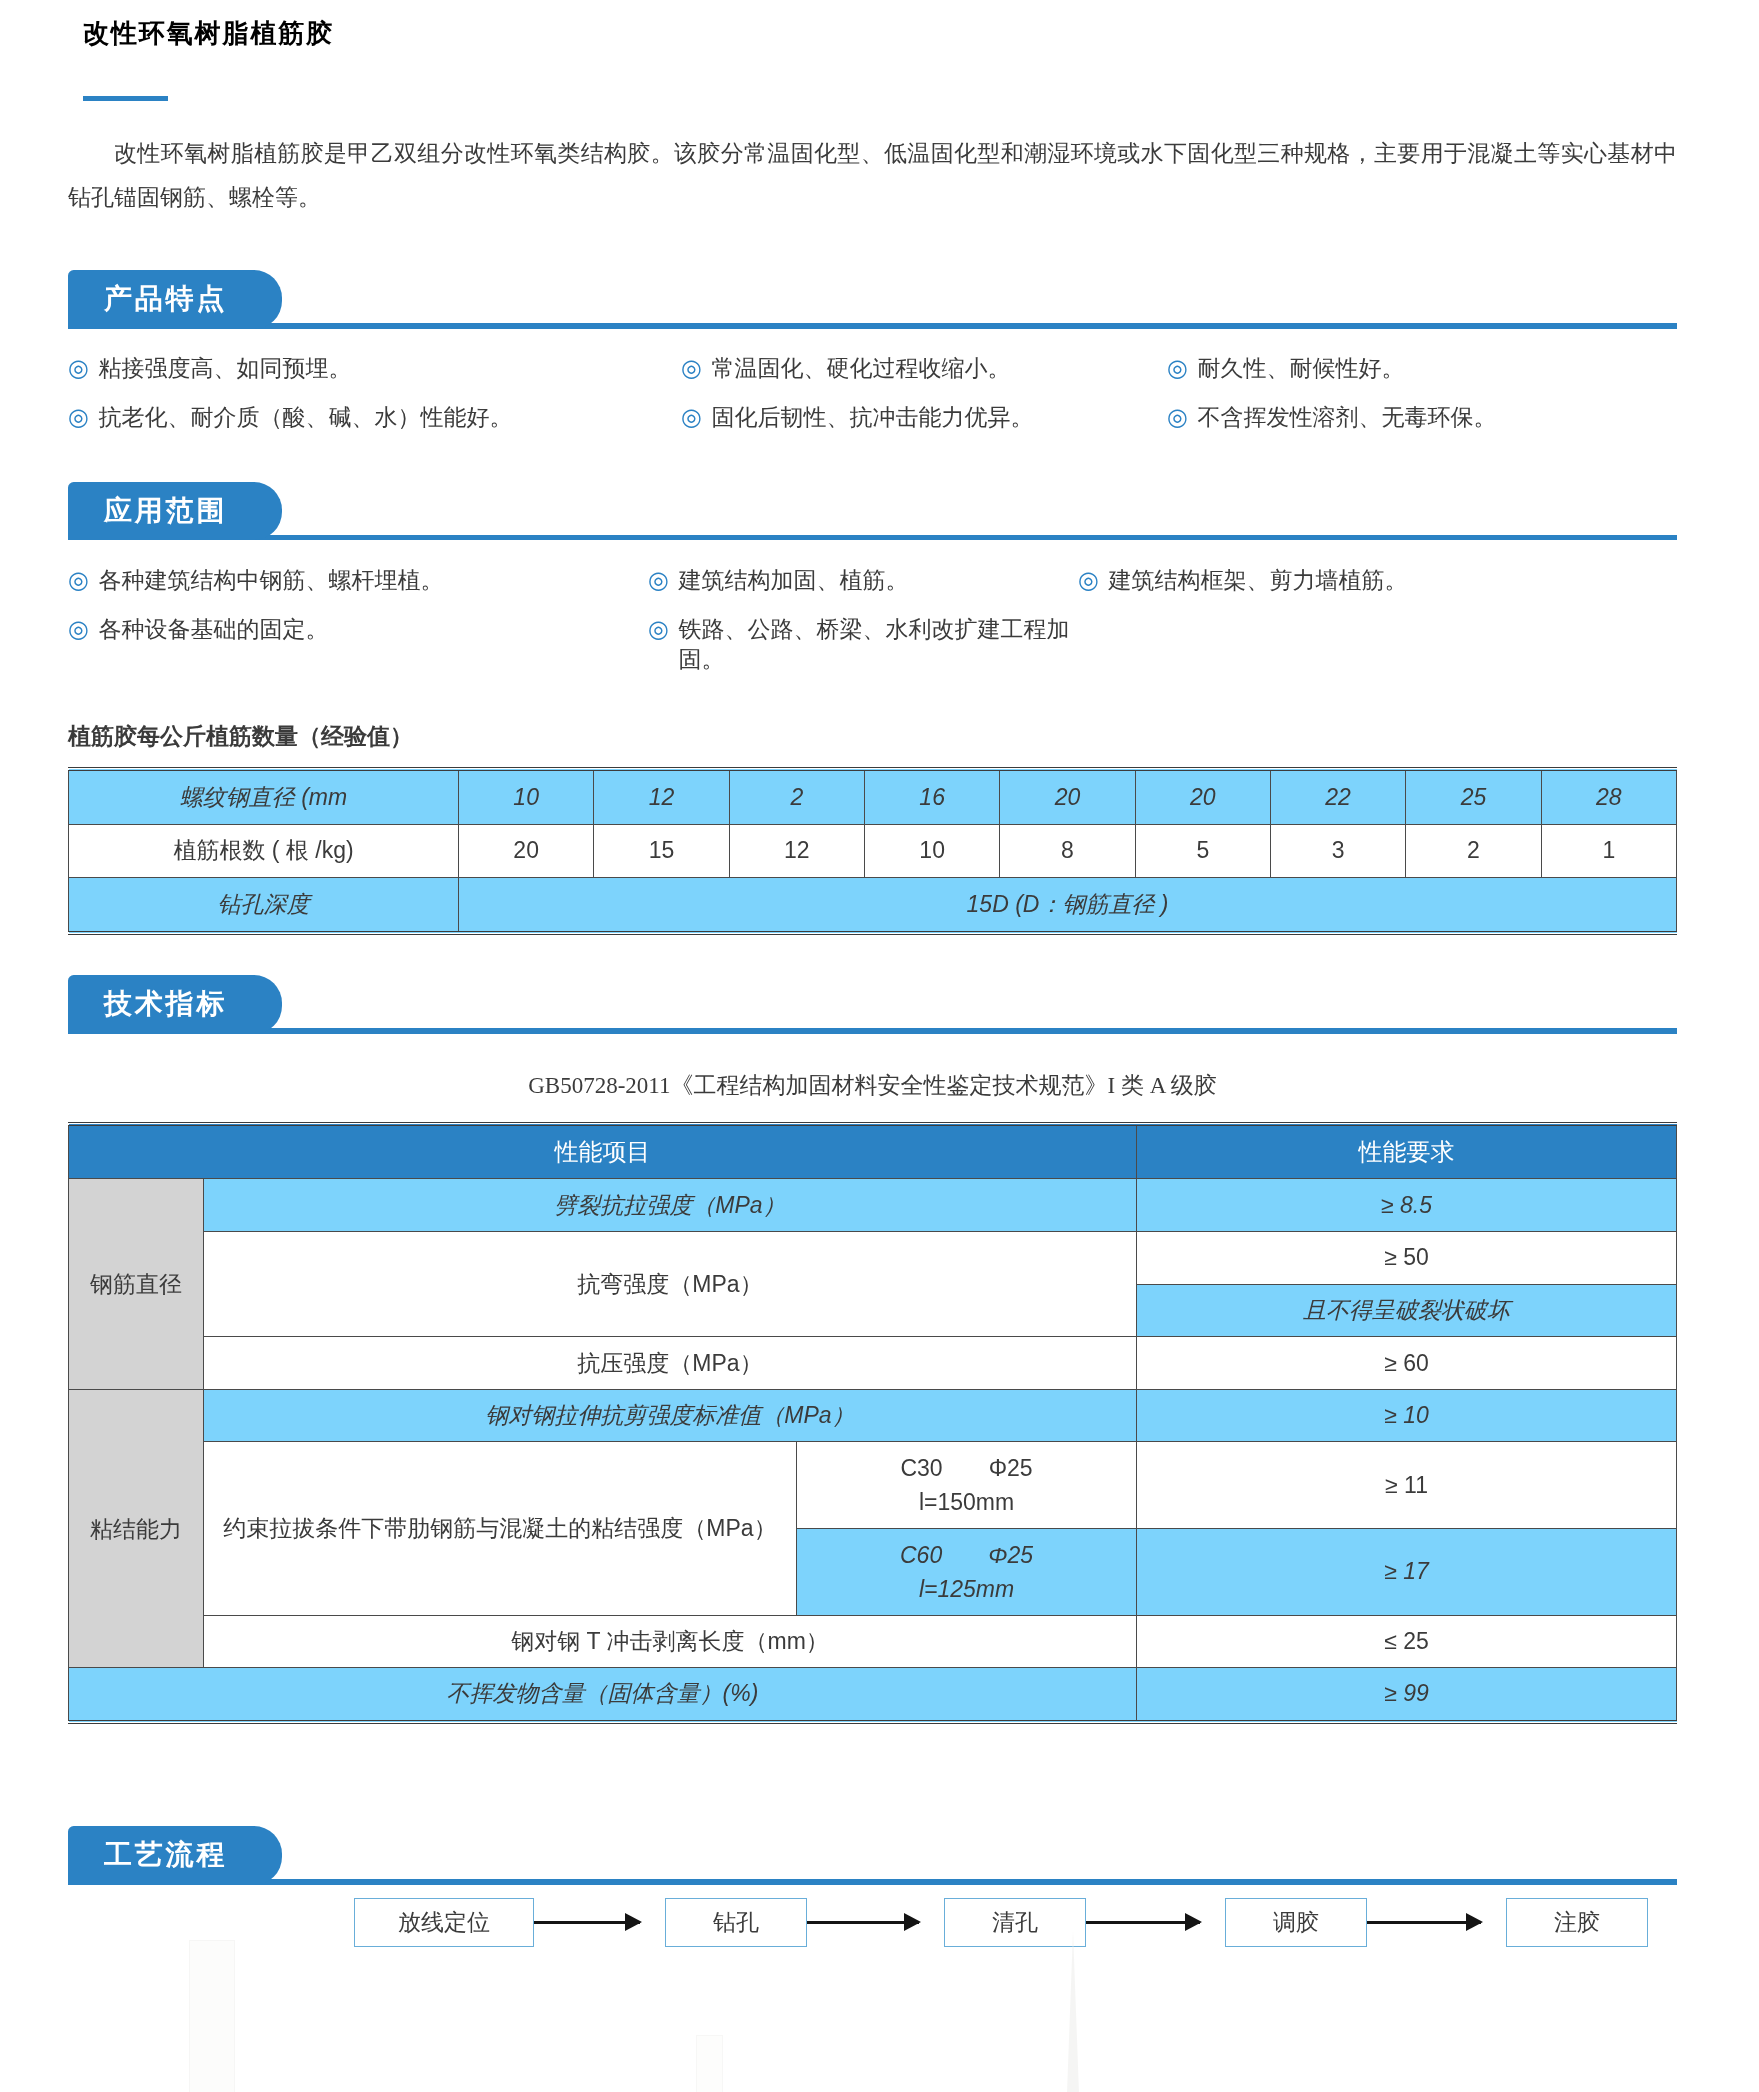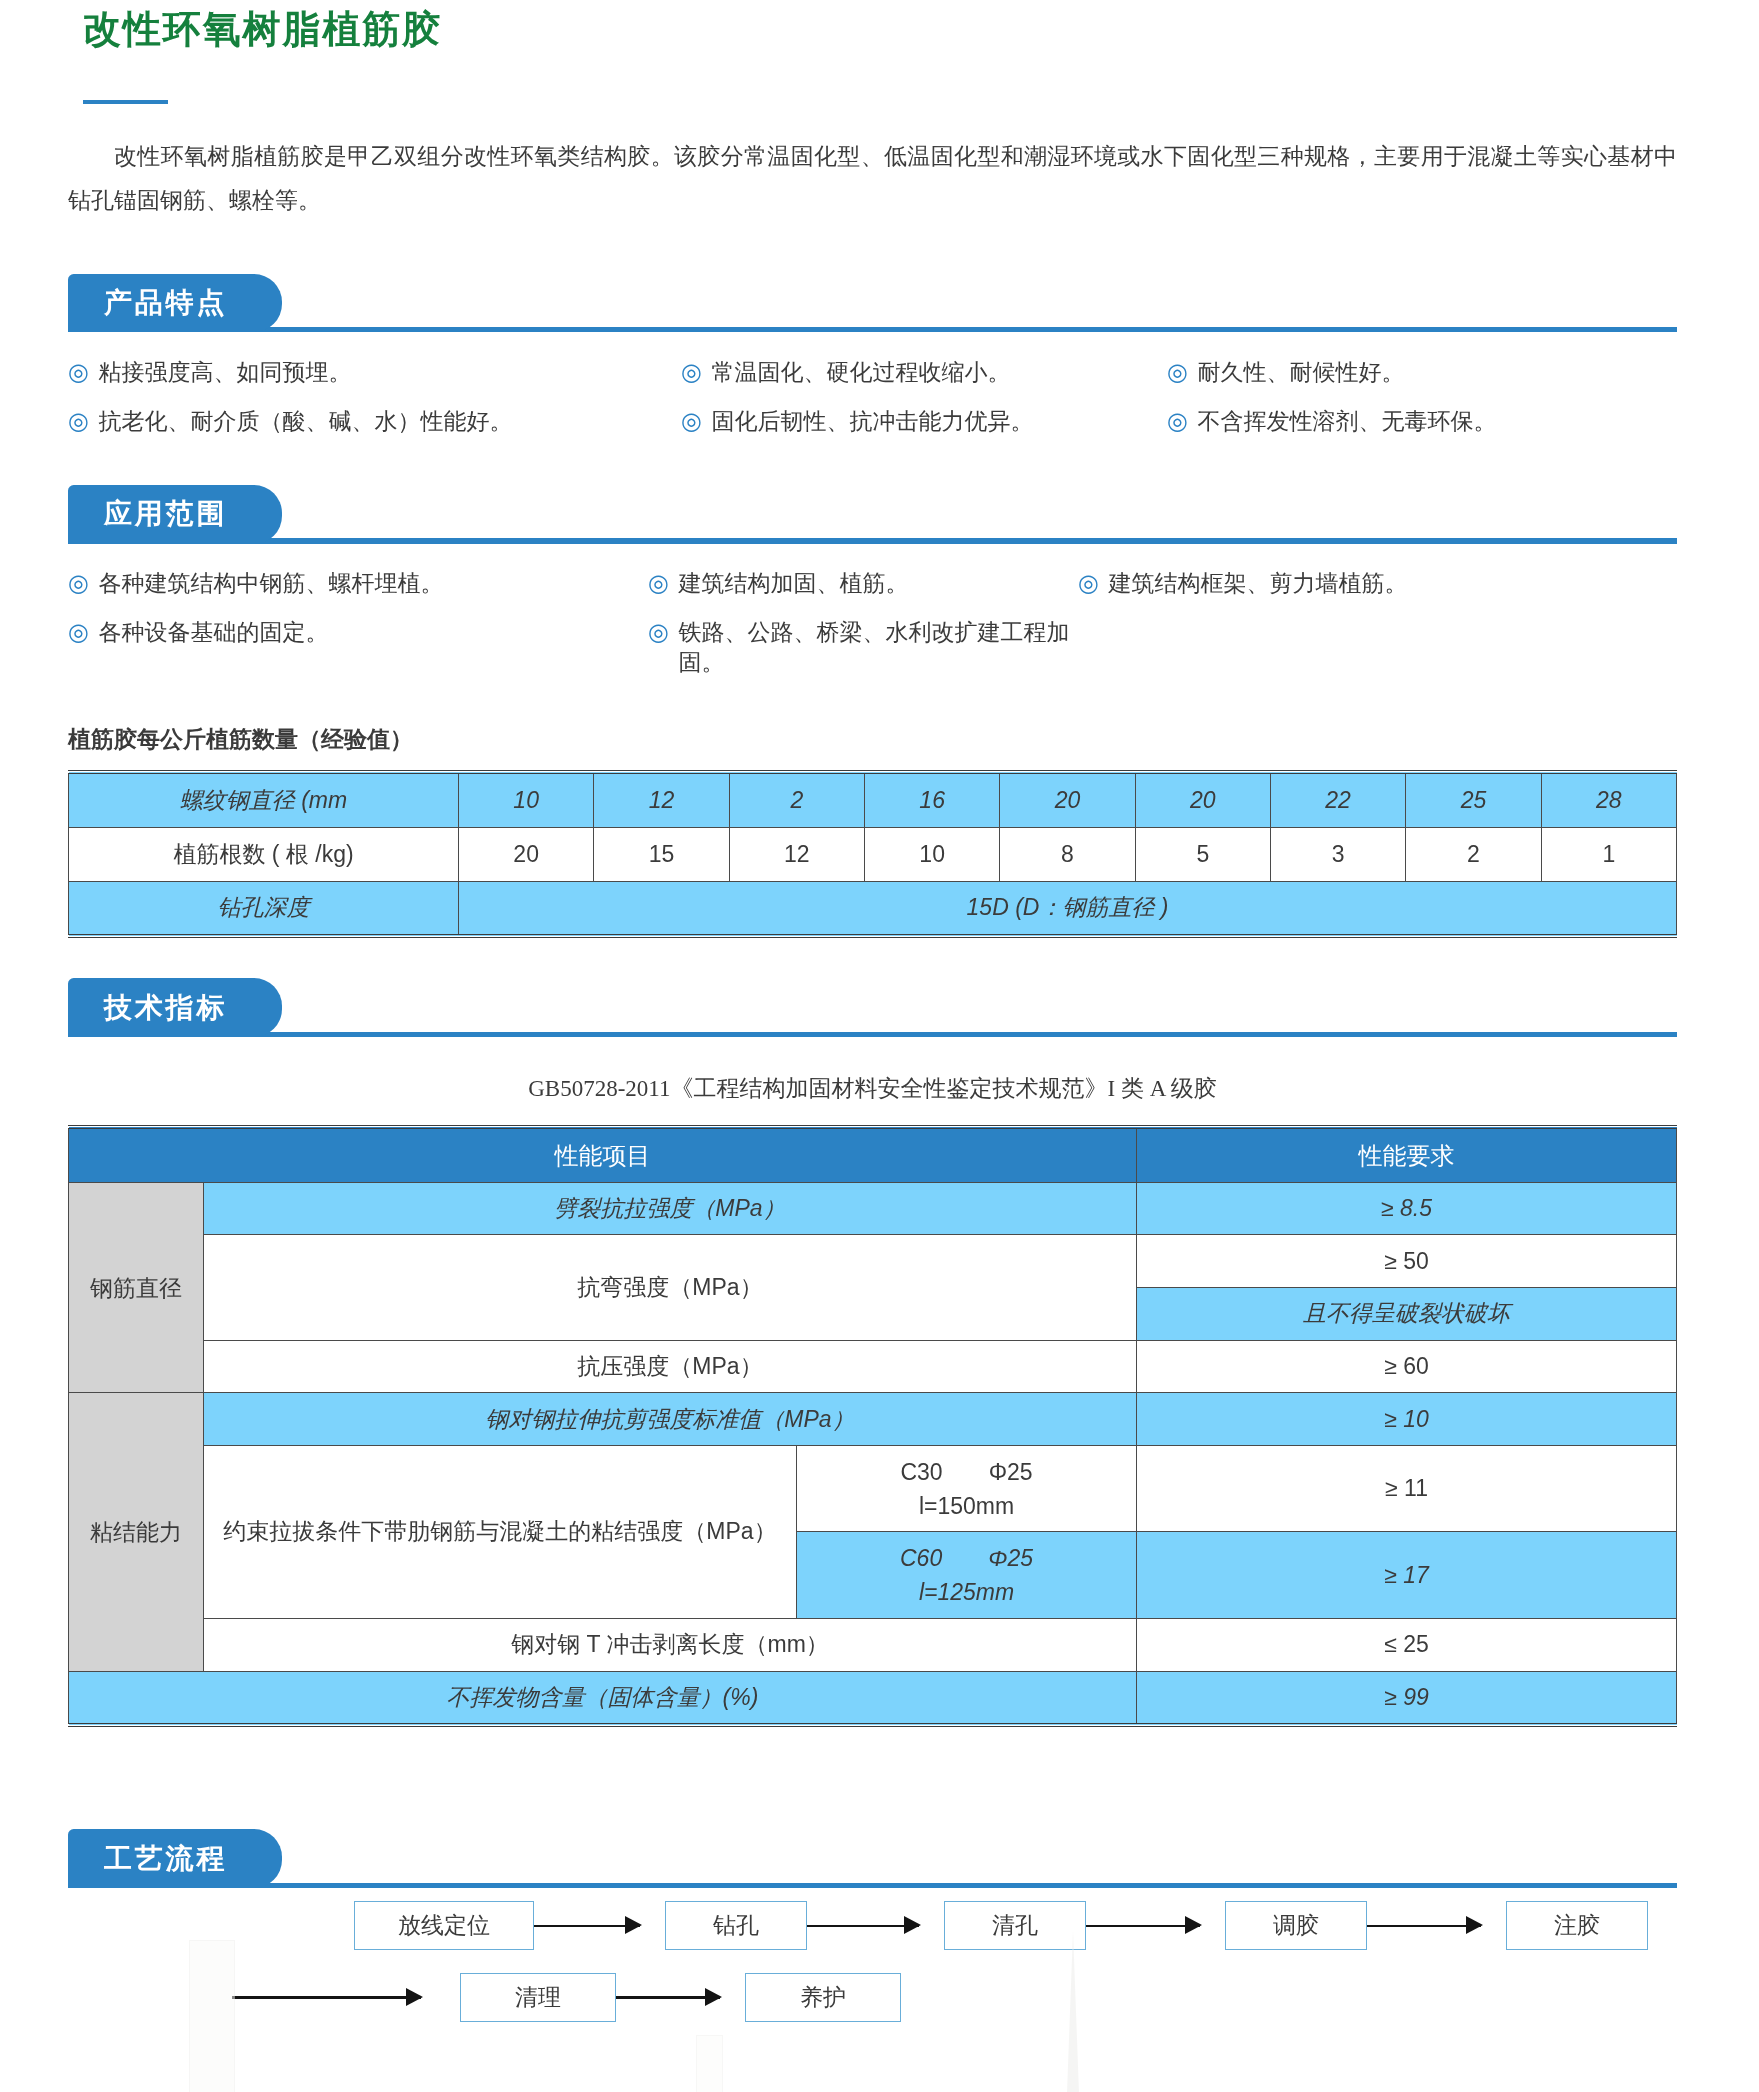--- a/index.html
+++ b/index.html
@@ -6,23 +6,23 @@
   .page{
     position:relative;
     width:1759px;height:2092px;
     background:#ffffff;
     overflow:hidden;
     font-family:"Liberation Sans","DejaVu Sans",sans-serif;
     color:#3b3b3b;
   }
   
   .doc-title{
-    margin:7px 0 0 83px;
-    font-size:38px;font-weight:bold;line-height:1.2;
-    color:#15803d;letter-spacing:1.9px;
+    margin:18px 0 0 83px;
+    font-size:26px;font-weight:bold;line-height:1.2;
+    color:#000000;letter-spacing:1.9px;
   }
   .title-underline{margin:47px 0 0 83px;width:85px;height:4.7px;background:#2b82c4;}
   .intro{
     margin:30px 40px 0 68px;width:1609px;
     font-size:23px;line-height:44px;text-indent:2em;text-align:justify;
   }
   
   .section-head{position:relative;margin:0 68px;width:1609px;height:59px;}
   .section-head .line{position:absolute;left:0;right:0;bottom:0;height:5.7px;background:#2b82c4;}
   .section-head .badge{
@@ -279,28 +279,20 @@
       <div class="fbox" style="width:180px">放线定位</div>
       <div class="farrow" style="width:106px"></div>
       <div class="fbox" style="width:142px">钻孔</div>
       <div class="farrow" style="width:112px"></div>
       <div class="fbox" style="width:142px">清孔</div>
       <div class="farrow" style="width:114px"></div>
       <div class="fbox" style="width:142px">调胶</div>
       <div class="farrow" style="width:114px"></div>
       <div class="fbox" style="width:142px">注胶</div>
     </div>
-    <div class="flow-row r2">
-      <div class="sp" style="width:232px"></div>
-      <div class="farrow" style="width:189px"></div>
-      <div class="sp" style="width:14px"></div>
-      <div class="fbox" style="width:156px">清理</div>
-      <div class="farrow" style="width:104px"></div>
-      <div class="fbox" style="width:156px">养护</div>
-    </div>
   </div>
 
   <div class="wm wm-spire"></div>
   <div class="wm wm-tower"></div>
   <div class="wm wm-block"></div>
 
 </div>
 
 
 </body></html>

